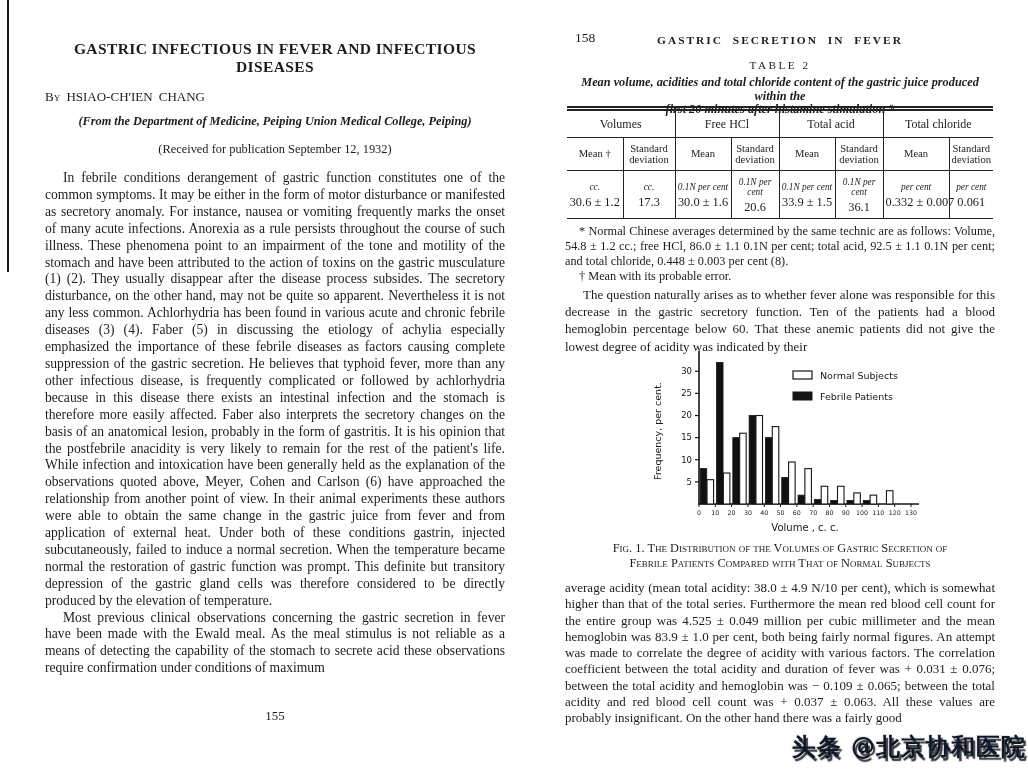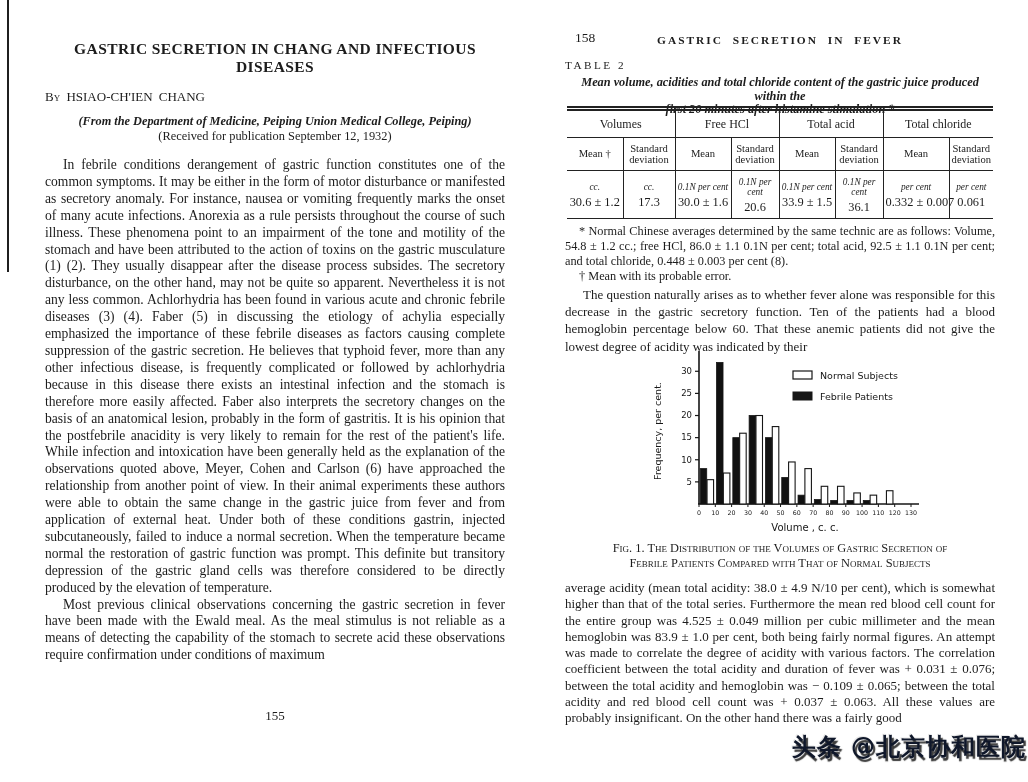--- a/index.html
+++ b/index.html
@@ -12,31 +12,31 @@
     overflow:hidden;
   }
   .edge-line{position:absolute;left:7px;top:0;width:2px;height:272px;background:#1f1f1f;}
 
   
   .left-page{position:absolute;left:45px;top:40px;width:460px;}
   .lp-title{font-size:15.5px;font-weight:bold;text-align:center;letter-spacing:.4px;margin:0;}
   .lp-byline{text-align:left;font-size:13px;margin-top:13px;word-spacing:3px;}
   .lp-byline .prefix{font-variant:small-caps;}
   .lp-affil{text-align:center;font-style:italic;font-size:12.3px;margin-top:9px;font-weight:bold;}
-  .lp-received{text-align:center;font-size:12.4px;}
+  .lp-received{text-align:center;font-size:12.4px;margin-top:13px;}
   .lp-body{margin-top:13px;font-size:13.6px;line-height:16.9px;text-align:justify;}
   .lp-body p{margin:0;text-indent:18px;}
   .lp-pagenum{position:absolute;left:45px;top:708px;width:460px;text-align:center;font-size:13px;}
 
   
   .right-page{position:absolute;left:565px;top:0;width:430px;height:782px;}
   .rp-folio{position:absolute;left:10px;top:30px;font-size:13.5px;}
   .rp-runhead{position:absolute;left:0;top:34px;width:100%;text-align:center;
     font-size:11.4px;letter-spacing:2px;word-spacing:5px;font-weight:bold;}
-  .rp-tablelabel{position:absolute;left:0;top:59px;width:100%;text-align:left;
+  .rp-tablelabel{position:absolute;left:0;top:59px;width:100%;text-align:center;
     font-size:11.2px;letter-spacing:2.5px;}
   .rp-caption{position:absolute;left:0;top:76px;width:100%;text-align:center;
     font-style:italic;font-weight:bold;font-size:12.3px;line-height:13.5px;}
 
   .rp-table-wrap{position:absolute;left:2px;top:106px;width:426px;}
   table.t2{width:100%;border-collapse:collapse;border-top:5px double #222;border-bottom:1.5px solid #222;table-layout:fixed;}
   table.t2 td{padding:0 2px;text-align:center;vertical-align:middle;}
   tr.grp td{font-size:12px;height:26px;border-bottom:1px solid #222;}
   tr.sub td{font-size:10.6px;line-height:11.5px;height:32px;border-bottom:1px solid #222;}
   tr.dat td{height:47px;}
@@ -66,21 +66,21 @@
     text-shadow:2px 3px 1px #3a3a3a, -1px -1px 0 #e8e8e8;
     white-space:nowrap;
   }
 </style>
 </head>
 <body>
 
 <div class="edge-line"></div>
 
 <div class="left-page">
-  <h1 class="lp-title">GASTRIC SECRETION IN CHANG AND INFECTIOUS DISEASES</h1>
+  <h1 class="lp-title">GASTRIC INFECTIOUS IN FEVER AND INFECTIOUS DISEASES</h1>
   <div class="lp-byline">
     <span class="prefix">By</span>
     <span>HSIAO-CH'IEN CHANG</span>
   </div>
   <div class="lp-affil">(From the Department of Medicine, Peiping Union Medical College, Peiping)</div>
   <div class="lp-received">(Received for publication September 12, 1932)</div>
   <div class="lp-body">
     <p>In febrile conditions derangement of gastric function constitutes one of the common symptoms.  It may be either in the form of motor disturbance or manifested as secretory anomaly.  For instance, nausea or vomiting frequently marks the onset of many acute infections.  Anorexia as a rule persists throughout the course of such illness.  These phenomena point to an impairment of the tone and motility of the stomach and have been attributed to the action of toxins on the gastric musculature (1) (2). They usually disappear after the disease process subsides.  The secretory disturbance, on the other hand, may not be quite so apparent.  Nevertheless it is not any less common.  Achlorhydria has been found in various acute and chronic febrile diseases (3) (4).  Faber (5) in discussing the etiology of achylia especially emphasized the importance of these febrile diseases as factors causing complete suppression of the gastric secretion.  He believes that typhoid fever, more than any other infectious disease, is frequently complicated or followed by achlorhydria because in this disease there exists an intestinal infection and the stomach is therefore more easily affected.  Faber also interprets the secretory changes on the basis of an anatomical lesion, probably in the form of gastritis.  It is his opinion that the postfebrile anacidity is very likely to remain for the rest of the patient's life.  While infection and intoxication have been generally held as the explanation of the observations quoted above, Meyer, Cohen and Carlson (6) have approached the relationship from another point of view.  In their animal experiments these authors were able to obtain the same change in the gastric juice from fever and from application of external heat.  Under both of these conditions gastrin, injected subcutaneously, failed to induce a normal secretion.  When the temperature became normal the restoration of gastric function was prompt.  This definite but transitory depression of the gastric gland cells was therefore considered to be directly produced by the elevation of temperature.</p>
     <p>Most previous clinical observations concerning the gastric secretion in fever have been made with the Ewald meal.  As the meal stimulus is not reliable as a means of detecting the capability of the stomach to secrete acid these observations require confirmation under conditions of maximum</p>
   </div>

